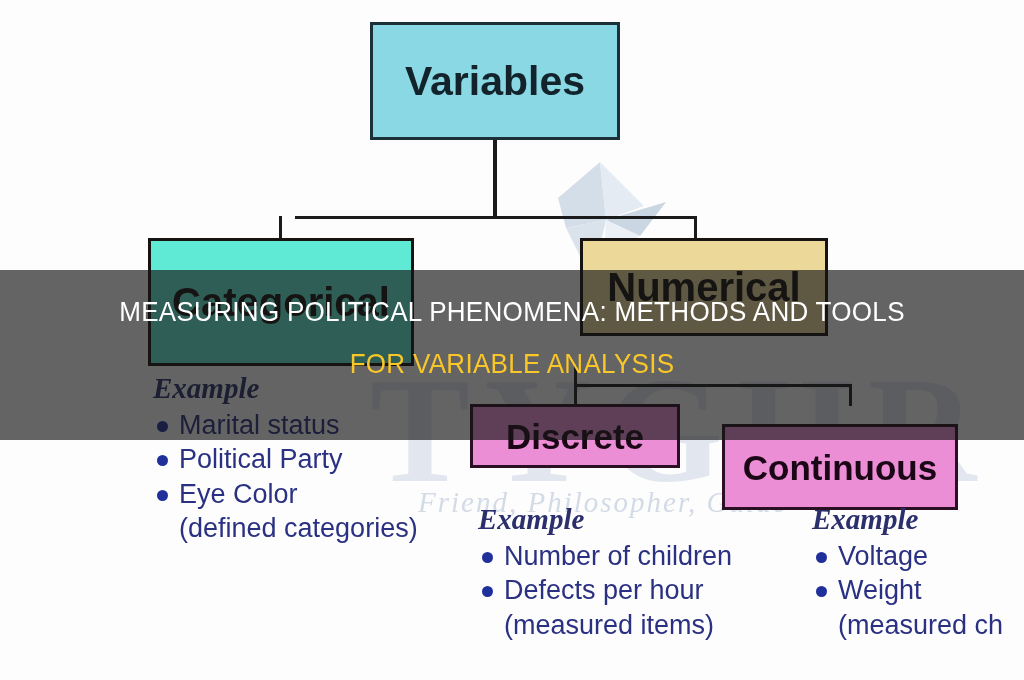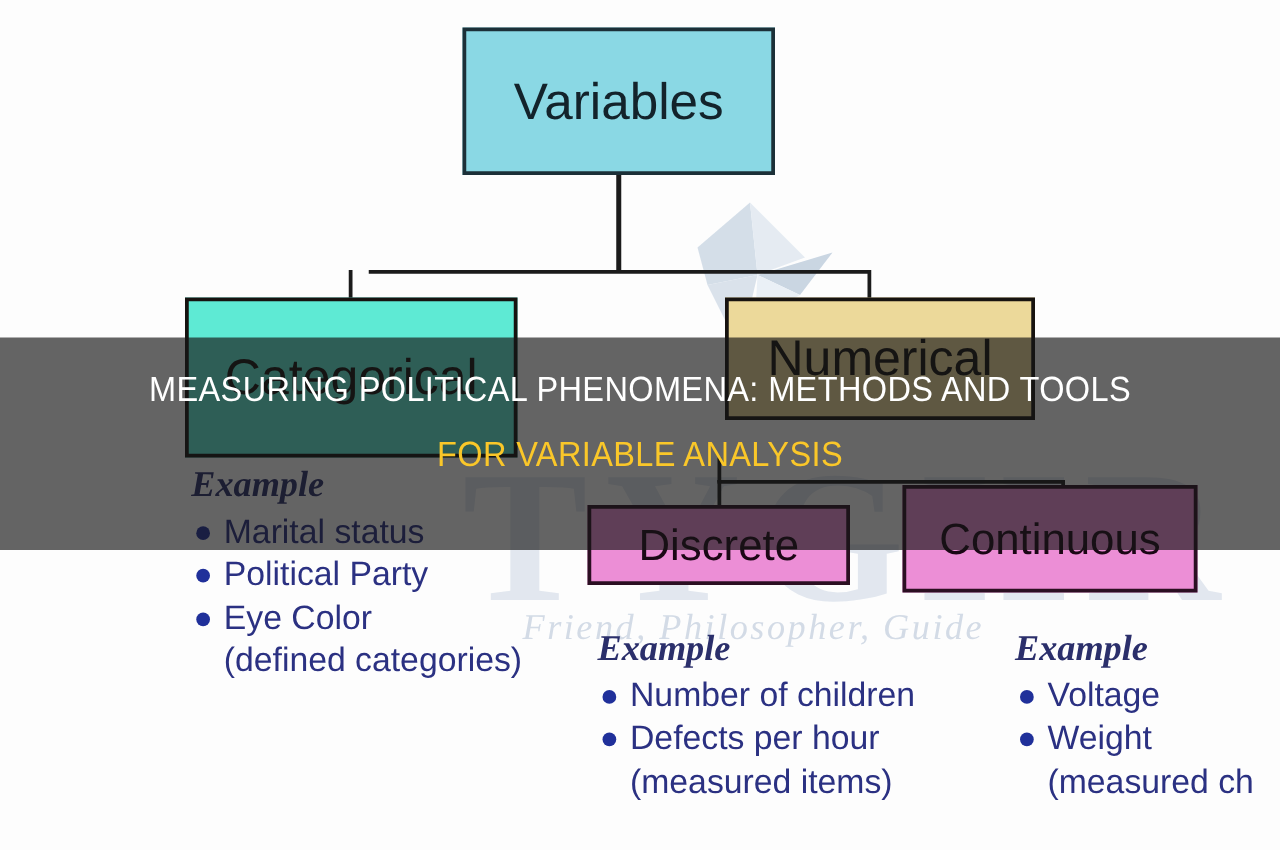--- a/index.html
+++ b/index.html
@@ -51,21 +51,21 @@
     opacity: .75;
   }
 
   
   .node {
     position: absolute;
     border: 3px solid #a16207;
     display: flex;
     align-items: center;
     justify-content: center;
-    font-weight: 400;
+    font-weight: 700;
     color: #16120f;
     line-height: 1;
   }
   #node-variables {
     left: 370px; top: 22px;
     width: 250px; height: 118px;
     background: #8ad8e4;
     border-color: #1c3038;
     font-size: 41px;
     color: #13232b;
@@ -86,21 +86,21 @@
   }
   #node-discrete {
     left: 470px; top: 404px;
     width: 210px; height: 64px;
     background: #ec8ed6;
     border-color: #2b0f22;
     font-size: 35px;
     color: #1b0615;
   }
   #node-continuous {
-    left: 722px; top: 388px;
+    left: 722px; top: 424px;
     width: 236px; height: 86px;
     background: #ec8ed6;
     border-color: #2b0f22;
     font-size: 35px;
     color: #1b0615;
   }
 
   
   .ln { position: absolute; background: #1b1b1b; }
   #ln-v-down   { left: 493px; top: 140px; width: 4px;  height: 78px; }

